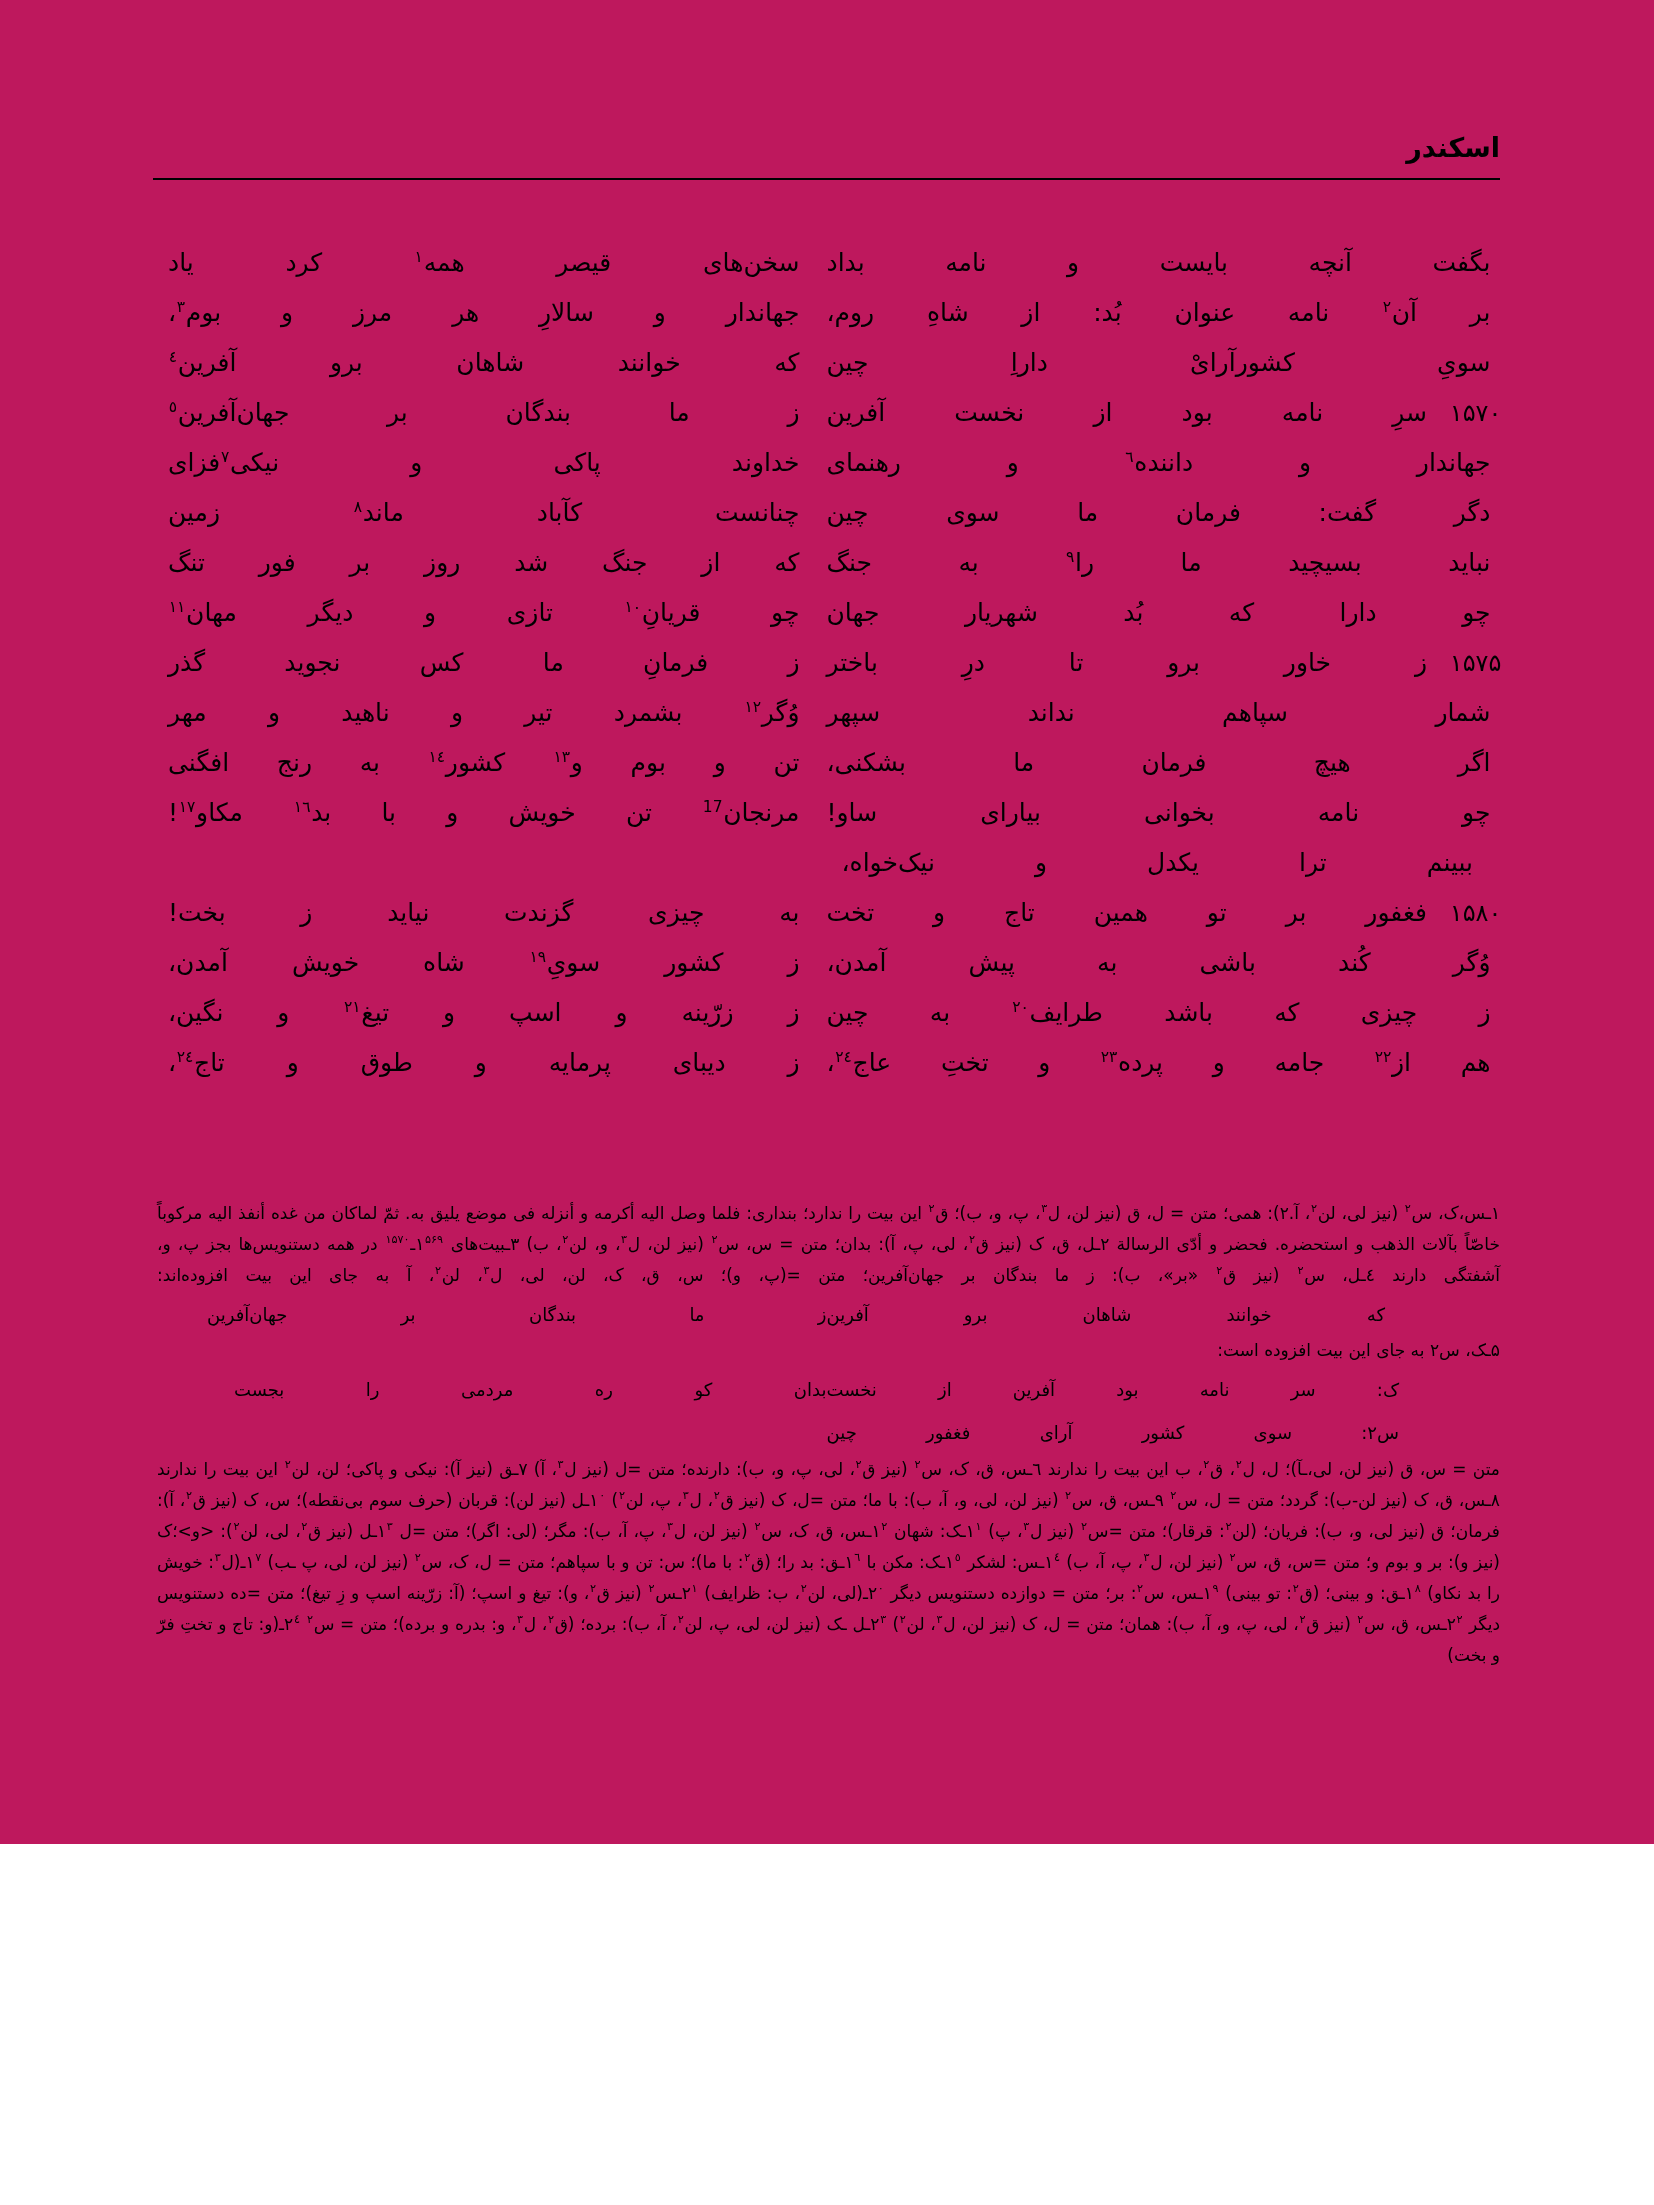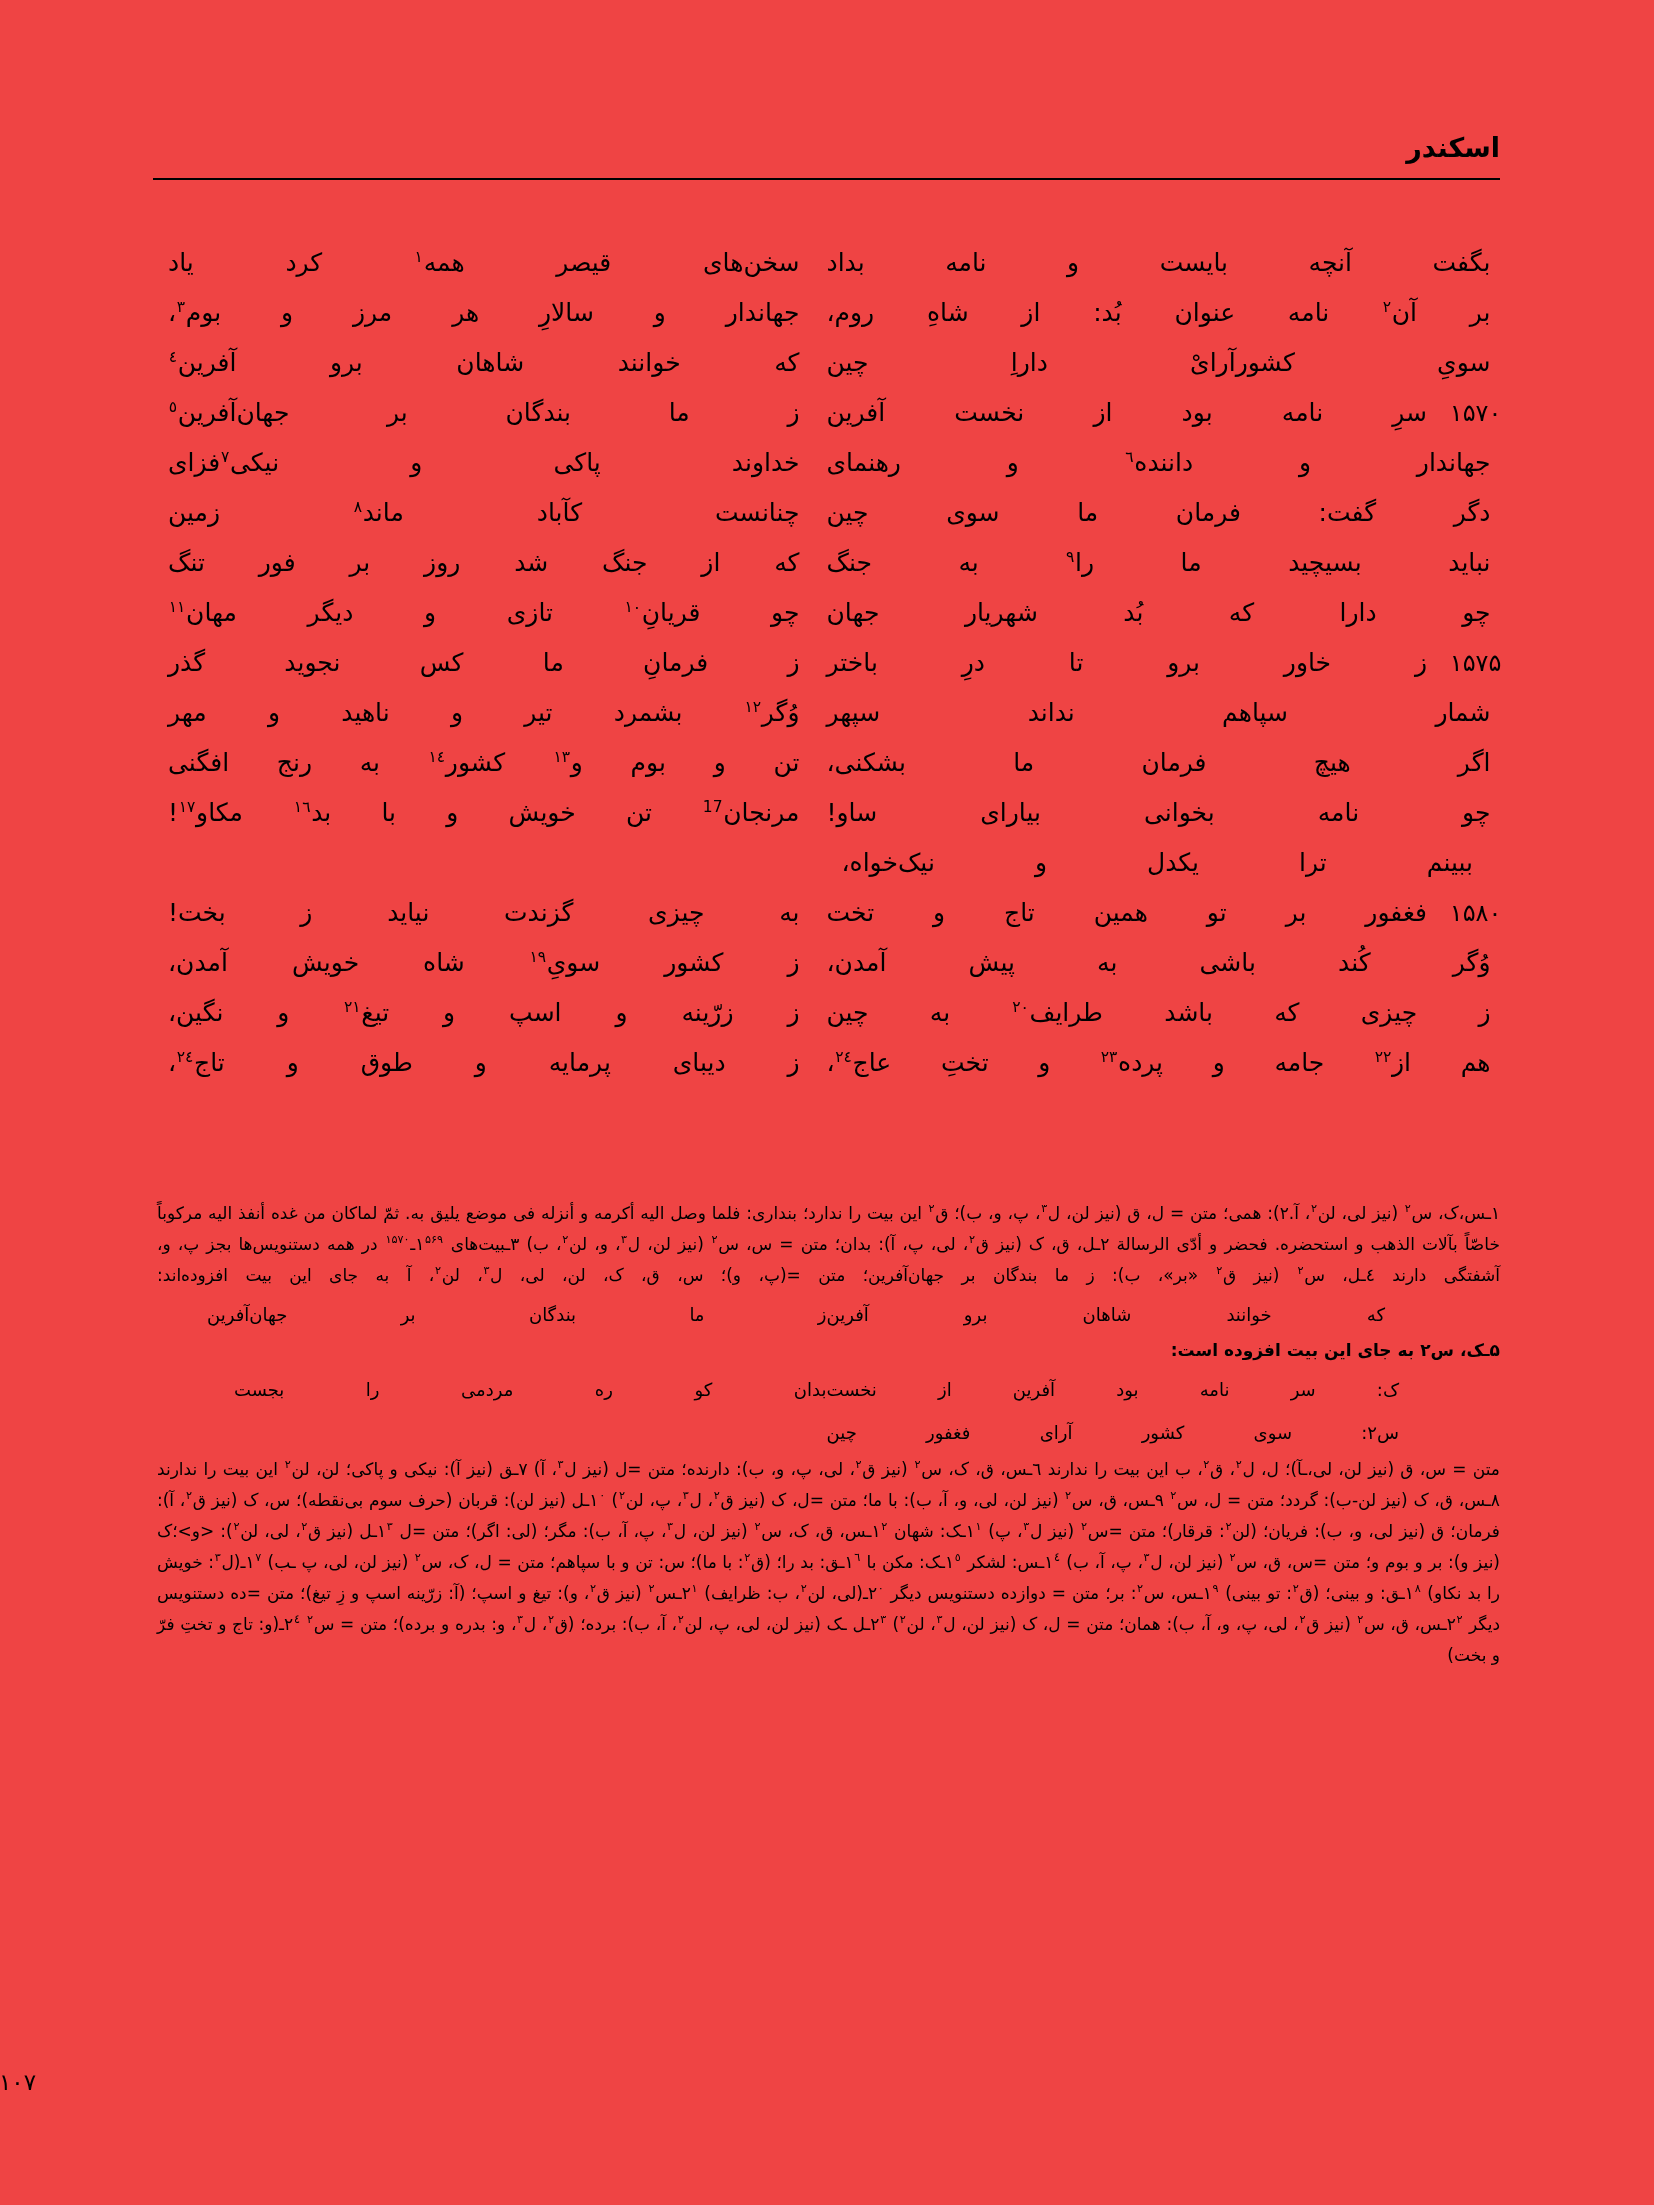--- a/index.html
+++ b/index.html
@@ -8,22 +8,22 @@
     padding: 0;
     background: #ffffff;
   }
   body {
     font-family: "DejaVu Sans", "Liberation Sans", sans-serif;
     color: #000000;
   }
   #page {
     position: relative;
     width: 1655px;
-    height: 2205px;
-    background: #ef4444;
+    height: 1844px;
+    background: #be185d;
     overflow: hidden;
     box-sizing: border-box;
   }
 
   
   .runhead-zone {
     position: absolute;
     top: 133px;
     right: 154px;
     left: 154px;
@@ -127,21 +127,20 @@
   .app-para {
     margin: 0 0 0 4px;
     text-align: justify;
     text-align-last: justify;
   }
   .app-para.last {
     text-align-last: right;
   }
   .app-para.rightlast {
     text-align-last: right;
-    font-weight: bold;
   }
   .app-para sup.fn {
     font-size: 0.66em;
   }
   .inset-bayt {
     display: flex;
     flex-direction: row;
     width: 100%;
     line-height: 39px;
     margin: 4px 0 1.4px 0;

